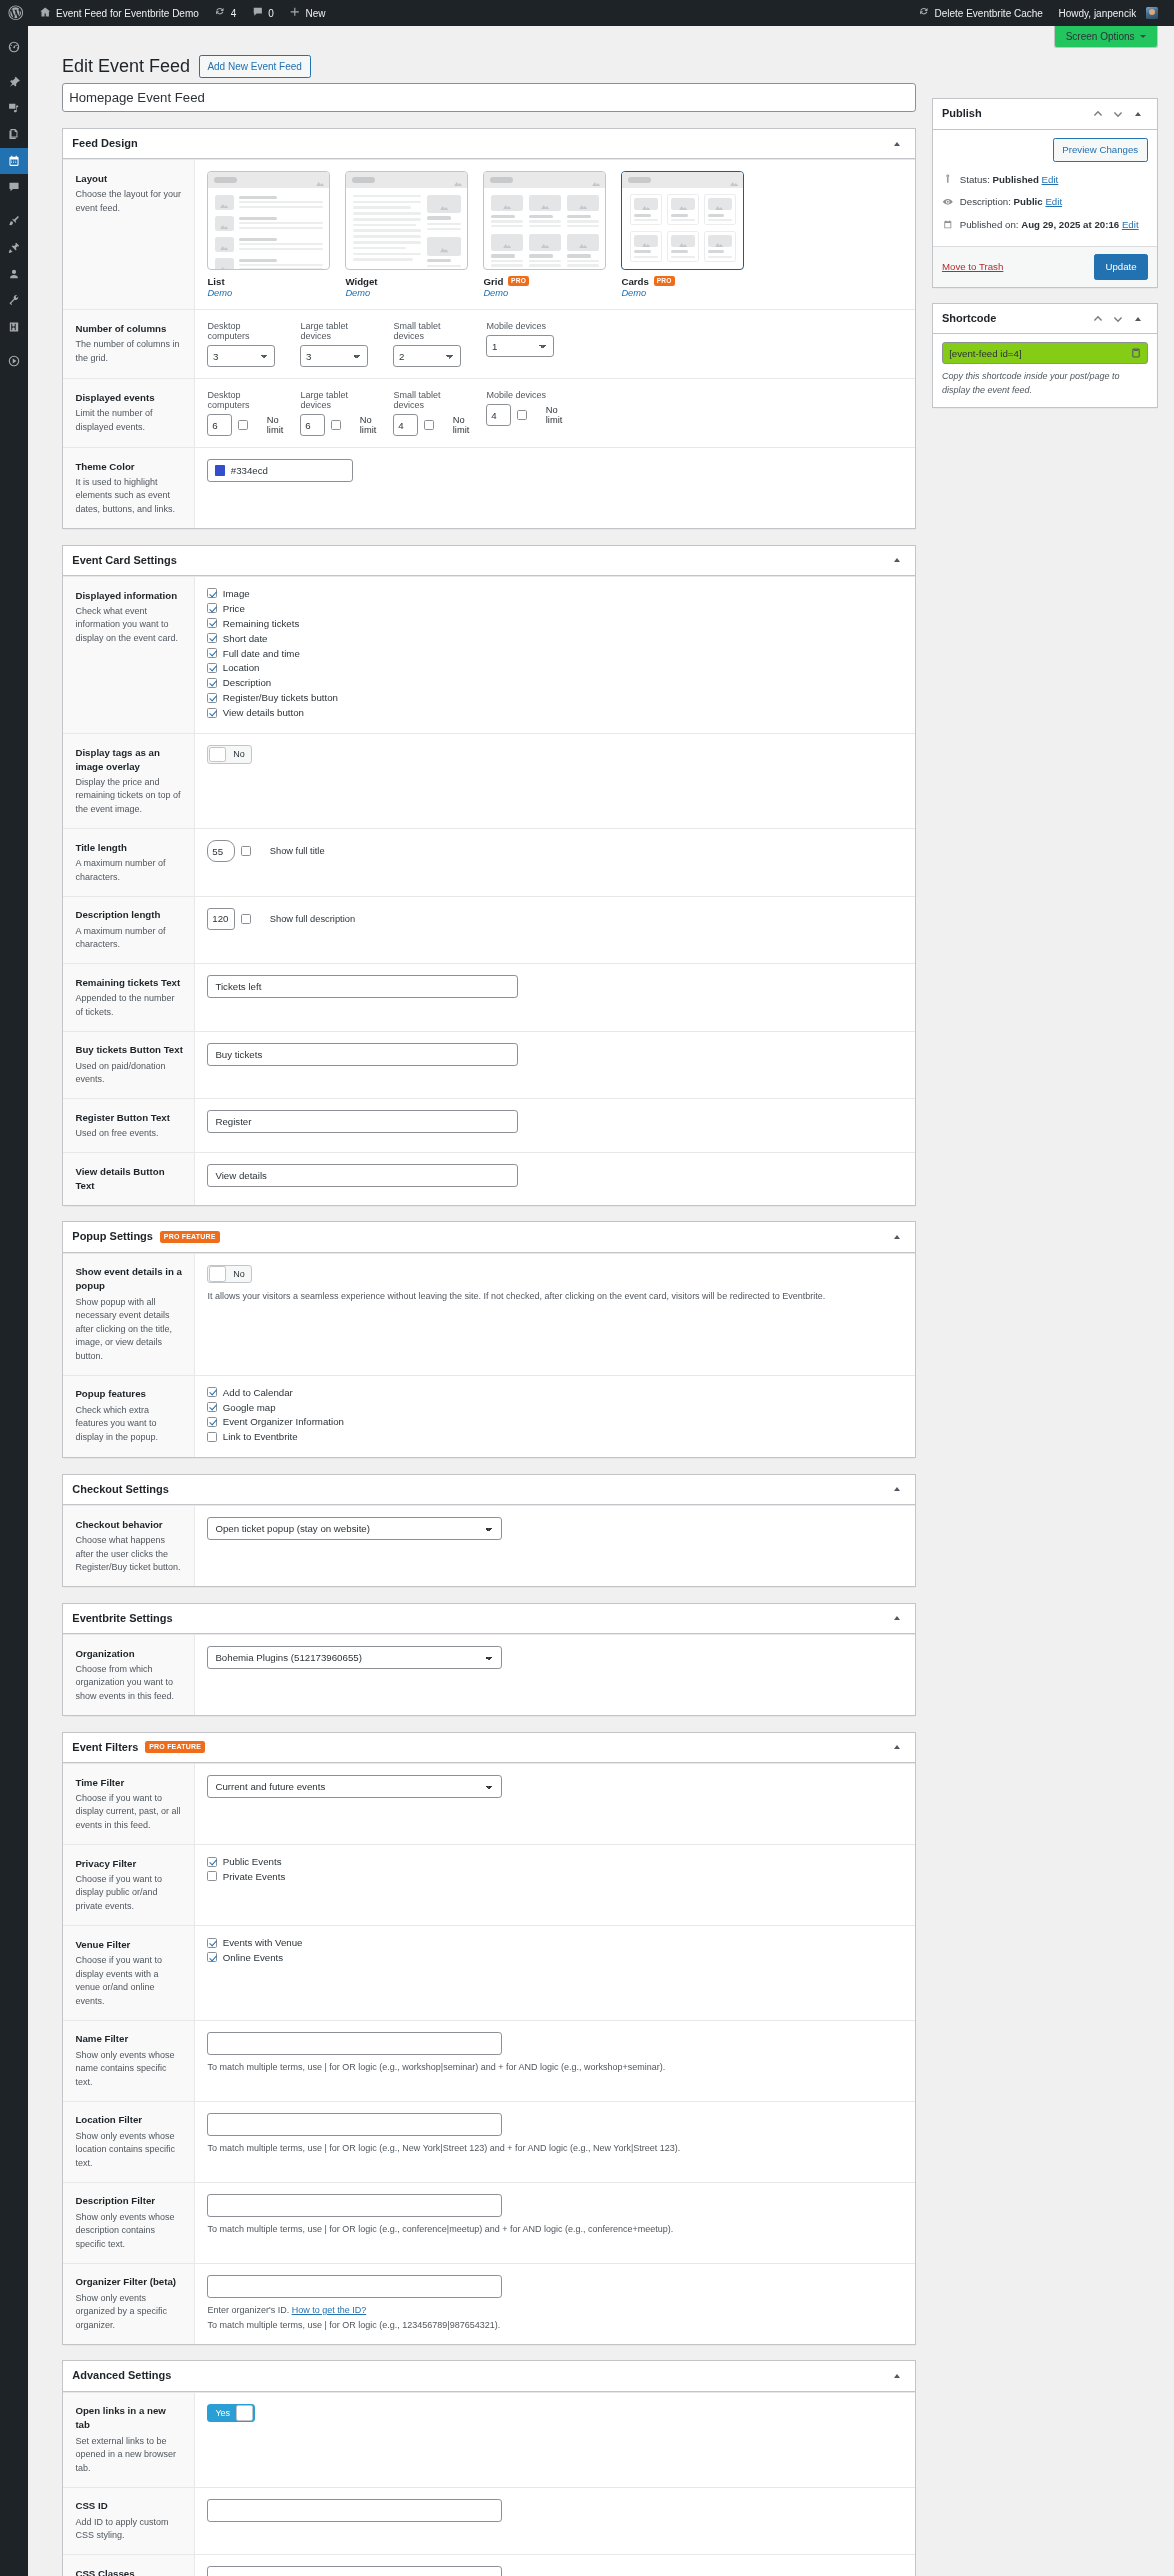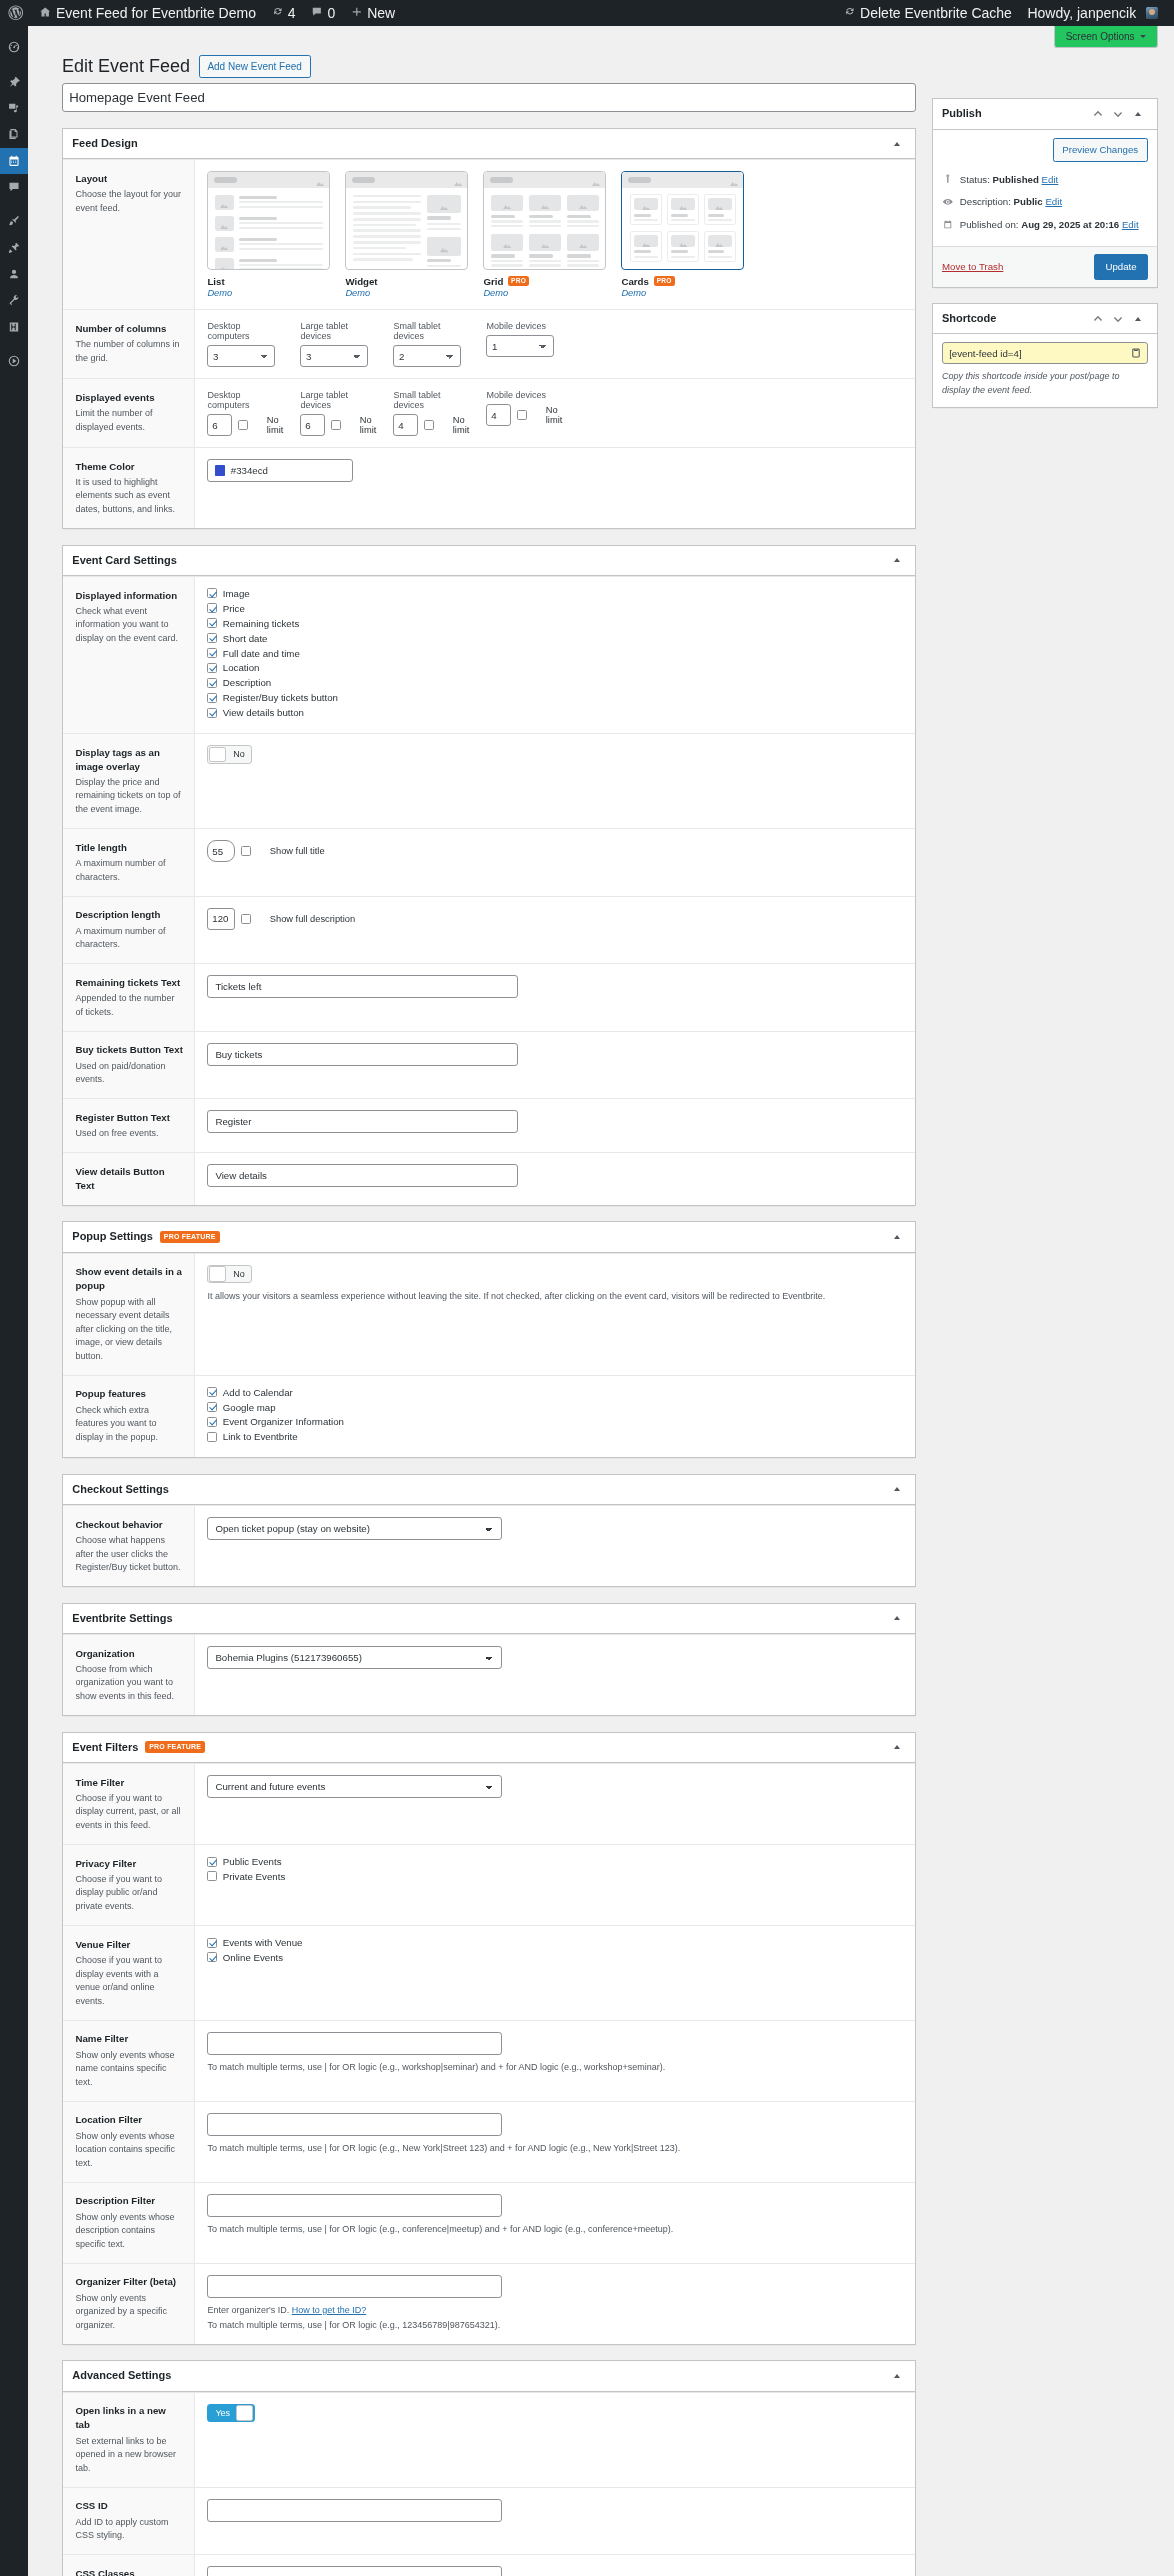--- a/index.html
+++ b/index.html
@@ -16,21 +16,21 @@
 
   
   .adminbar {
     position:absolute; top:0; left:0; width:1175px; height:26.4px;
     background:#1d2327; color:#f0f0f1; font-size:10px;
     display:flex; align-items:center;
   }
   .ab-left { display:flex; align-items:center; height:26.4px; }
   .ab-right { display:flex; align-items:center; height:26.4px; margin-left:auto; padding-right:9.3px; }
   .ab-item { display:flex; align-items:center; gap:4.7px; padding:0 7.8px; height:26.4px; color:#f0f0f1; }
-  .ab-item span.lbl { color:#f0f0f1; font-size:14px; }
+  .ab-item span.lbl { color:#f0f0f1; font-size:10px; }
   .wp-logo { width:15.5px; height:15.5px; }
   .ab-avatar {
     width:12.4px; height:12.4px; border-radius:1.6px; margin-left:4.7px;
     background:linear-gradient(160deg,#7ba7c9 0%,#456b89 45%,#2f4a5e 100%);
     position:relative; overflow:hidden;
   }
   .ab-avatar::after{
     content:""; position:absolute; left:3.1px; top:2.3px; width:6.2px; height:6.2px;
     border-radius:50%; background:#d8a77e;
   }
@@ -209,21 +209,21 @@
   .misc-ico { width:12.4px; min-width:12.4px; height:12.4px; margin-top:1.6px; color:#8c8f94; }
   .misc-ico svg { width:11.6px; height:11.6px; fill:currentColor; }
   .majpub {
     border-top:0.8px solid #dcdcde; background:#f6f7f7;
     padding:7px 9.3px; display:flex; align-items:center; justify-content:space-between;
   }
   .trash-link { color:#b32d2e; text-decoration:underline; font-size:9.7px; }
   .btn-primary { background:#2271b1; border:0.8px solid #2271b1; color:#fff; border-radius:2.3px; font-size:9.7px; padding:3.1px 10px; line-height:1.8; }
   .shortcode-field {
     display:flex; align-items:center; justify-content:space-between;
-    border:0.8px solid #8c8f94; border-radius:3.1px; background:#fef9c3;
+    border:0.8px solid #8c8f94; border-radius:3.1px; background:#84cc16;
     height:22px; padding:0 6.2px; font-size:9.7px; color:#2c3338;
   }
   .copy-ico svg { width:10px; height:10px; fill:none; stroke:#50575e; stroke-width:1.5; display:block; }
   .sb-note { font-size:9px; font-style:italic; color:#50575e; line-height:1.55; margin-top:5.4px; }
 </style>
 </head>
 <body>
 
 <div class="adminbar">
   <div class="ab-left">

